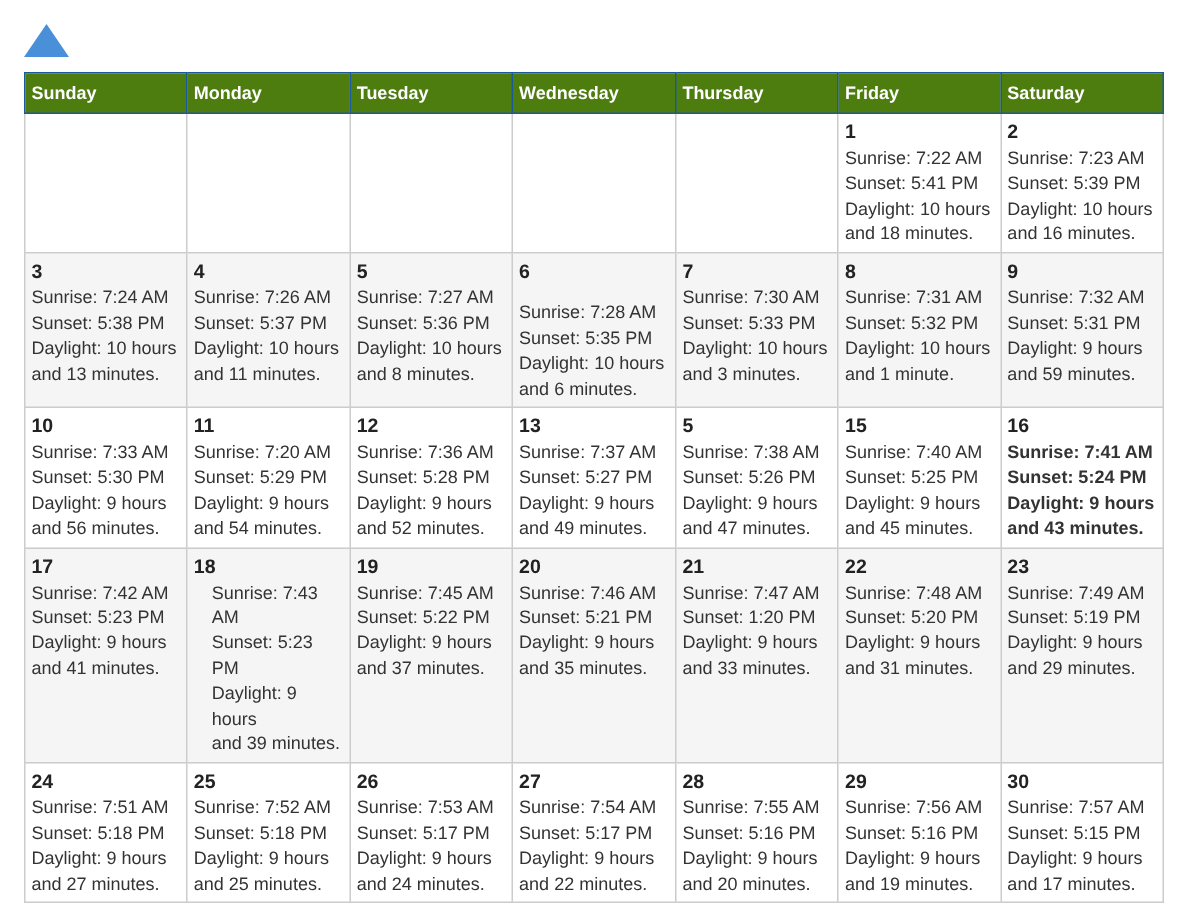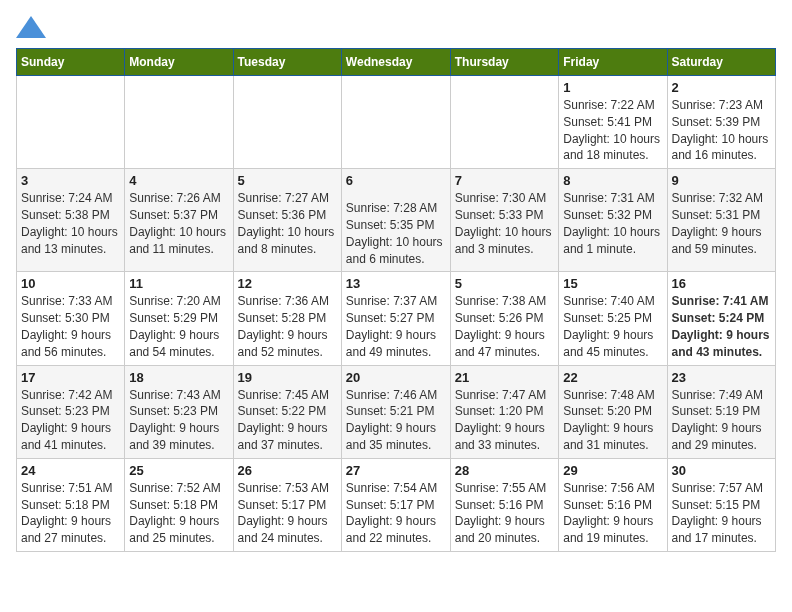--- a/index.html
+++ b/index.html
@@ -234,21 +234,21 @@
       <tr>
         <td>
           <div class="day-number">17</div>
           <div class="day-info" style="white-space: pre-line;">Sunrise: 7:42 AM
 Sunset: 5:23 PM
 Daylight: 9 hours
 and 41 minutes.</div>
         </td>
         <td>
           <div class="day-number">18</div>
-          <div class="day-info" style="white-space: pre-line;">Sunrise: 7:43 AM
+          <div class="day-info" style="white-space: pre-line; margin-left: 12px;">Sunrise: 7:43 AM
 Sunset: 5:23 PM
 Daylight: 9 hours
 and 39 minutes.</div>
         </td>
         <td>
           <div class="day-number">19</div>
           <div class="day-info" style="white-space: pre-line;">Sunrise: 7:45 AM
 Sunset: 5:22 PM
 Daylight: 9 hours
 and 37 minutes.</div>

